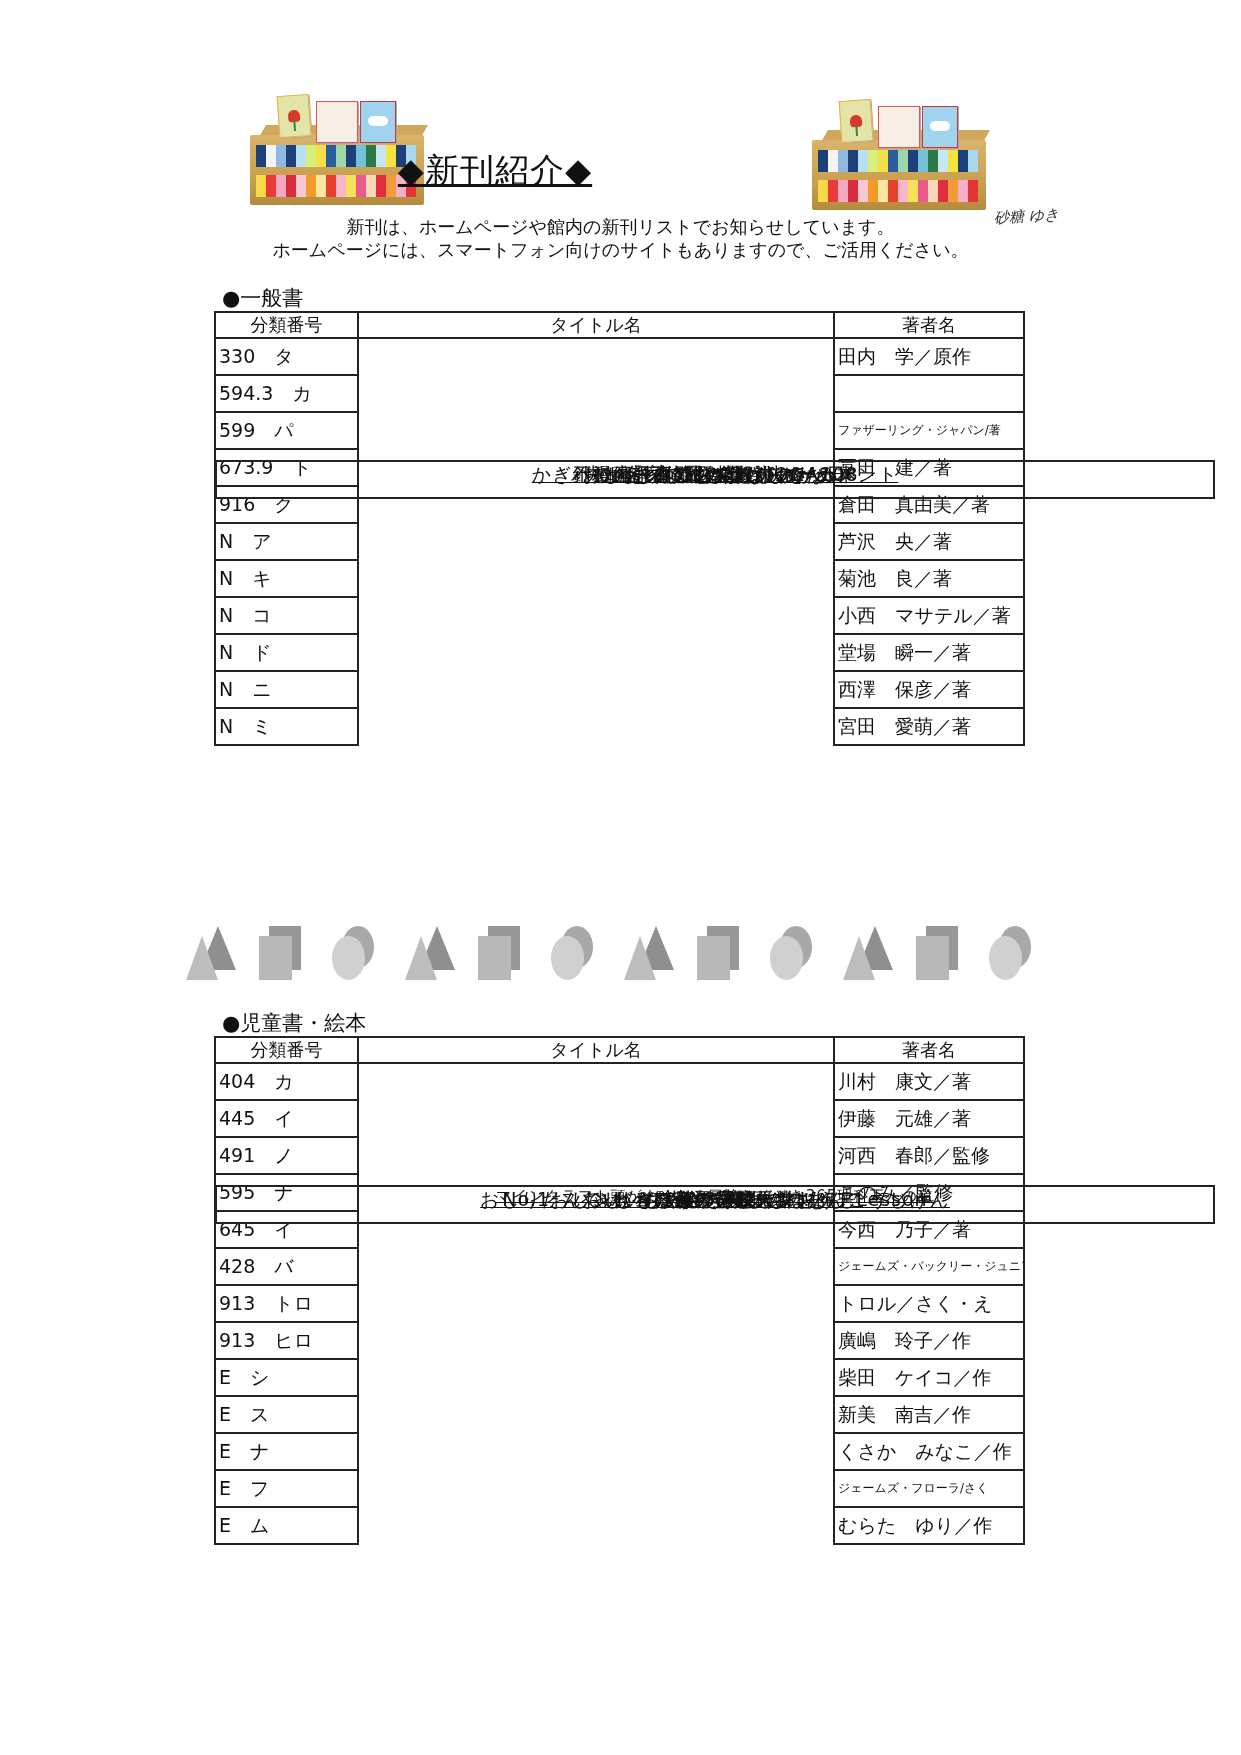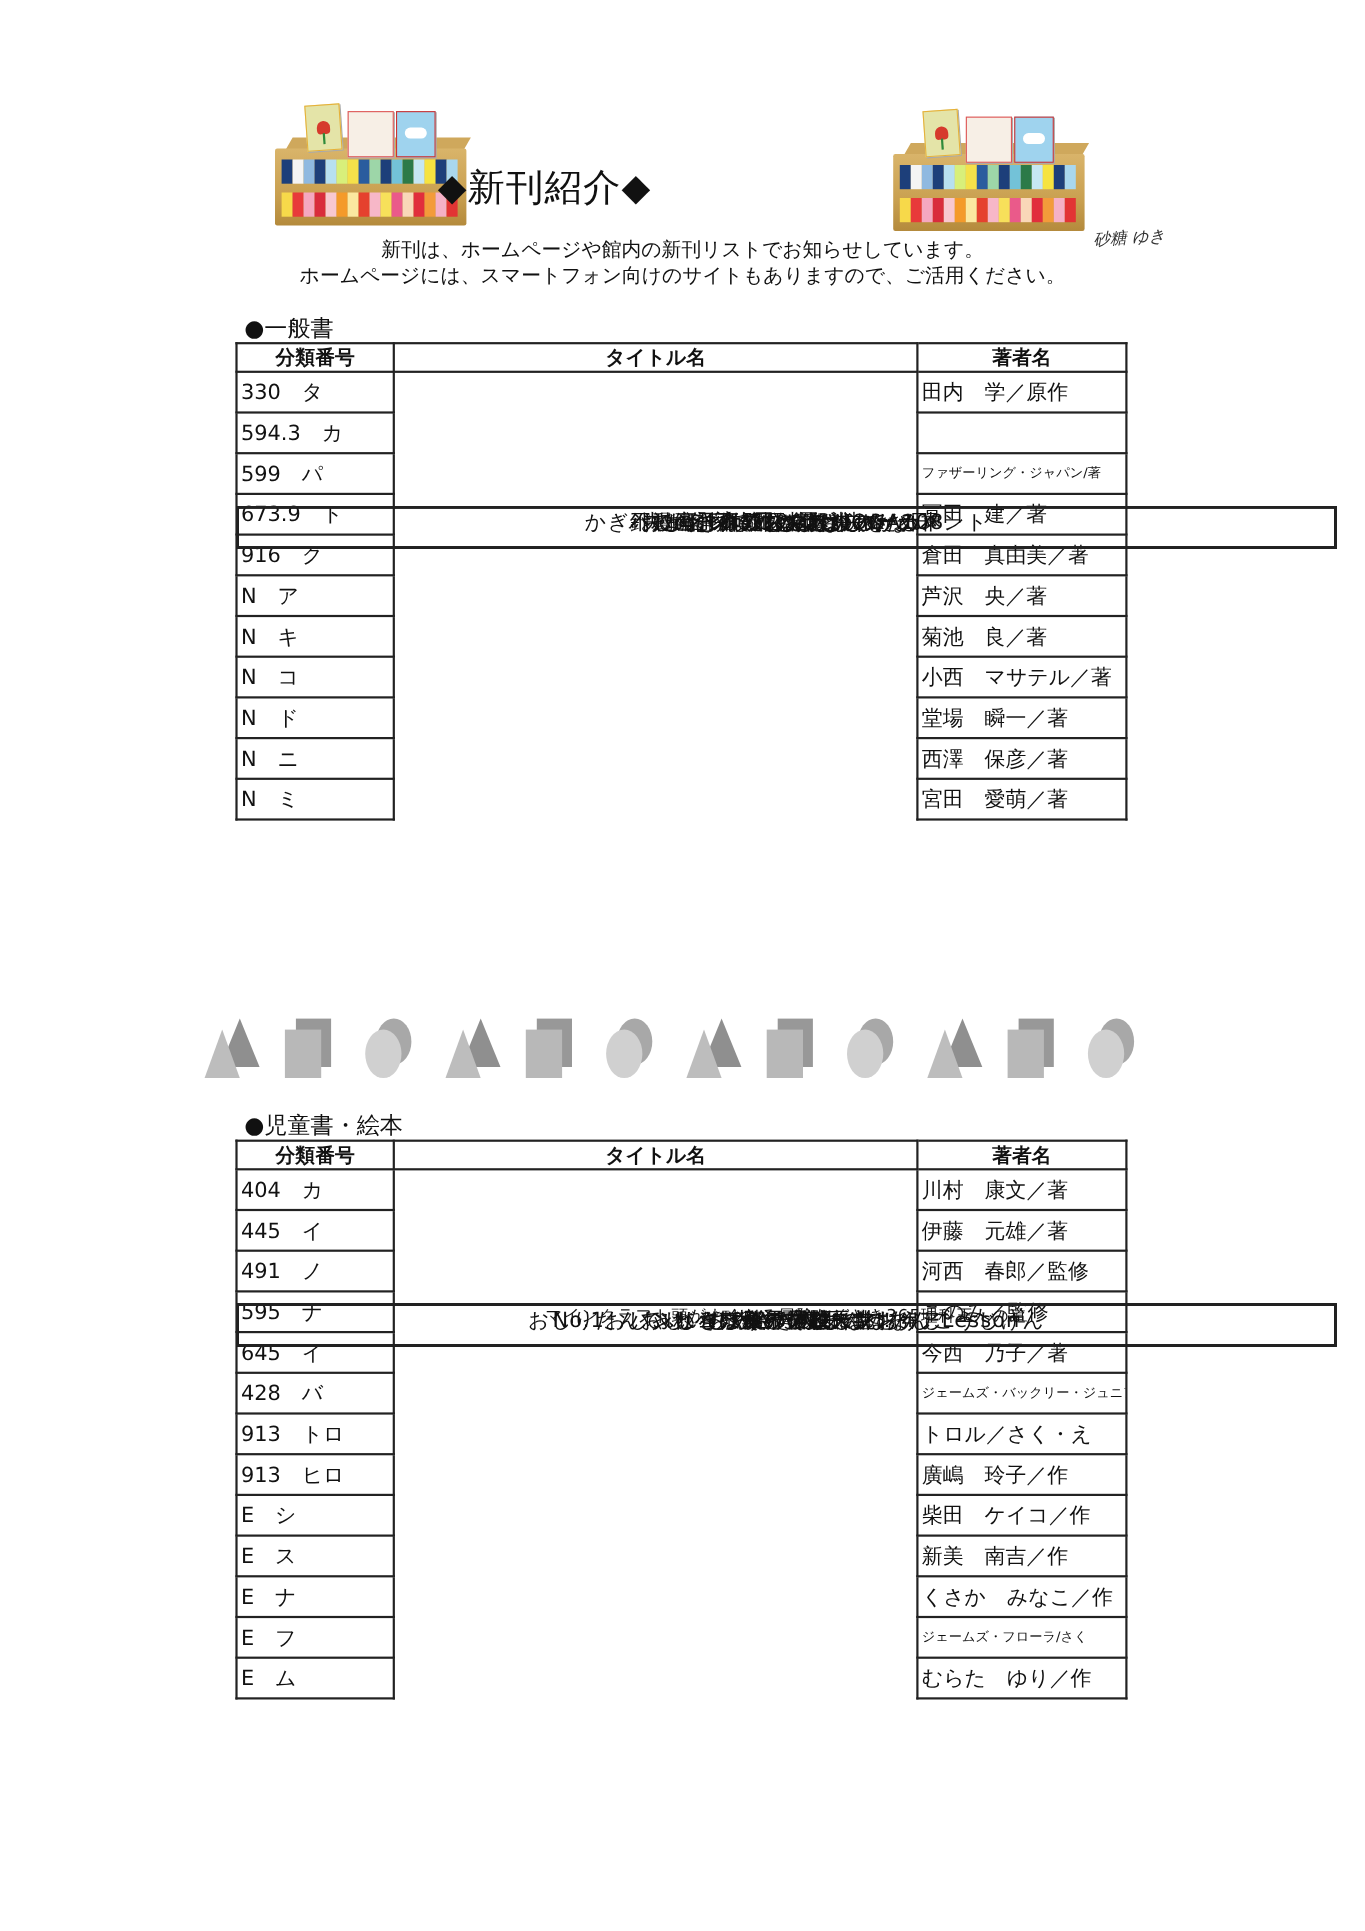--- a/index.html
+++ b/index.html
@@ -20,32 +20,32 @@
   .shelf .book { position: absolute; top: 0; width: 30px; height: 40px; border: 1px solid #c33;
                  box-shadow: 1px 1px 0 #aaa; }
   .shelf .b1 { left: 30px; background: #e4e4a8; border-color: #e6b13a; transform: rotate(-4deg); }
   .shelf .b2 { left: 68px; top: 6px; width: 40px; background: #f7efe6; border-color: #d55; }
   .shelf .b3 { left: 112px; top: 6px; width: 34px; background: #9fd3ee; border-color: #c33; }
   .shelf .tulip { position: absolute; left: 9px; top: 14px; width: 12px; height: 12px; background: #d63a2c; border-radius: 50% 50% 30% 30%; }
   .shelf .stem { position: absolute; left: 14px; top: 25px; width: 2px; height: 10px; background: #2e8a3a; }
   .shelf .cloud { position: absolute; left: 7px; top: 14px; width: 20px; height: 10px; background: #fff; border-radius: 8px; }
 
   .title { position: absolute; left: 0; width: 990px; top: 148px; text-align: center;
-           font-size: 34px; letter-spacing: 1px; }
+           font-size: 34px; letter-spacing: 1px; text-decoration: underline; }
   .intro { position: absolute; left: 0; width: 1241px; text-align: center; font-size: 18px; }
   .signature { position: absolute; left: 994px; top: 207px; font-family: "DejaVu Serif", serif;
                font-style: italic; font-size: 15px; color: #333; transform: rotate(-3deg); }
 
   .section-label { position: absolute; left: 222px; font-size: 21px; }
 
   table.books { position: absolute; left: 214px; width: 809px; border-collapse: collapse;
                 table-layout: fixed; }
   table.books th, table.books td { border: 2px solid #222; padding: 0 3px; white-space: nowrap;
                 overflow: hidden; }
-  table.books th { font-weight: bold; font-size: 18px; height: 24px; text-align: center; }
+  table.books th { font-weight: normal; font-size: 18px; height: 24px; text-align: center; }
   table.books td { font-size: 19px; height: 35px; }
   table.books td.author.small { font-size: 12px; }
   table.books td.title.small { font-size: 15px; }
   col.c1 { width: 143px; } col.c2 { width: 476px; } col.c3 { width: 190px; }
 
   
   .divider { position: absolute; left: 186px; top: 920px; width: 880px; height: 60px; display: flex; }
   .shape-group { position: relative; width: 73px; height: 60px; }
   .tri-b { position: absolute; left: 14px; top: 6px; width: 0; height: 0;
            border-left: 18px solid transparent; border-right: 18px solid transparent; border-bottom: 44px solid #8f8f8f; }

